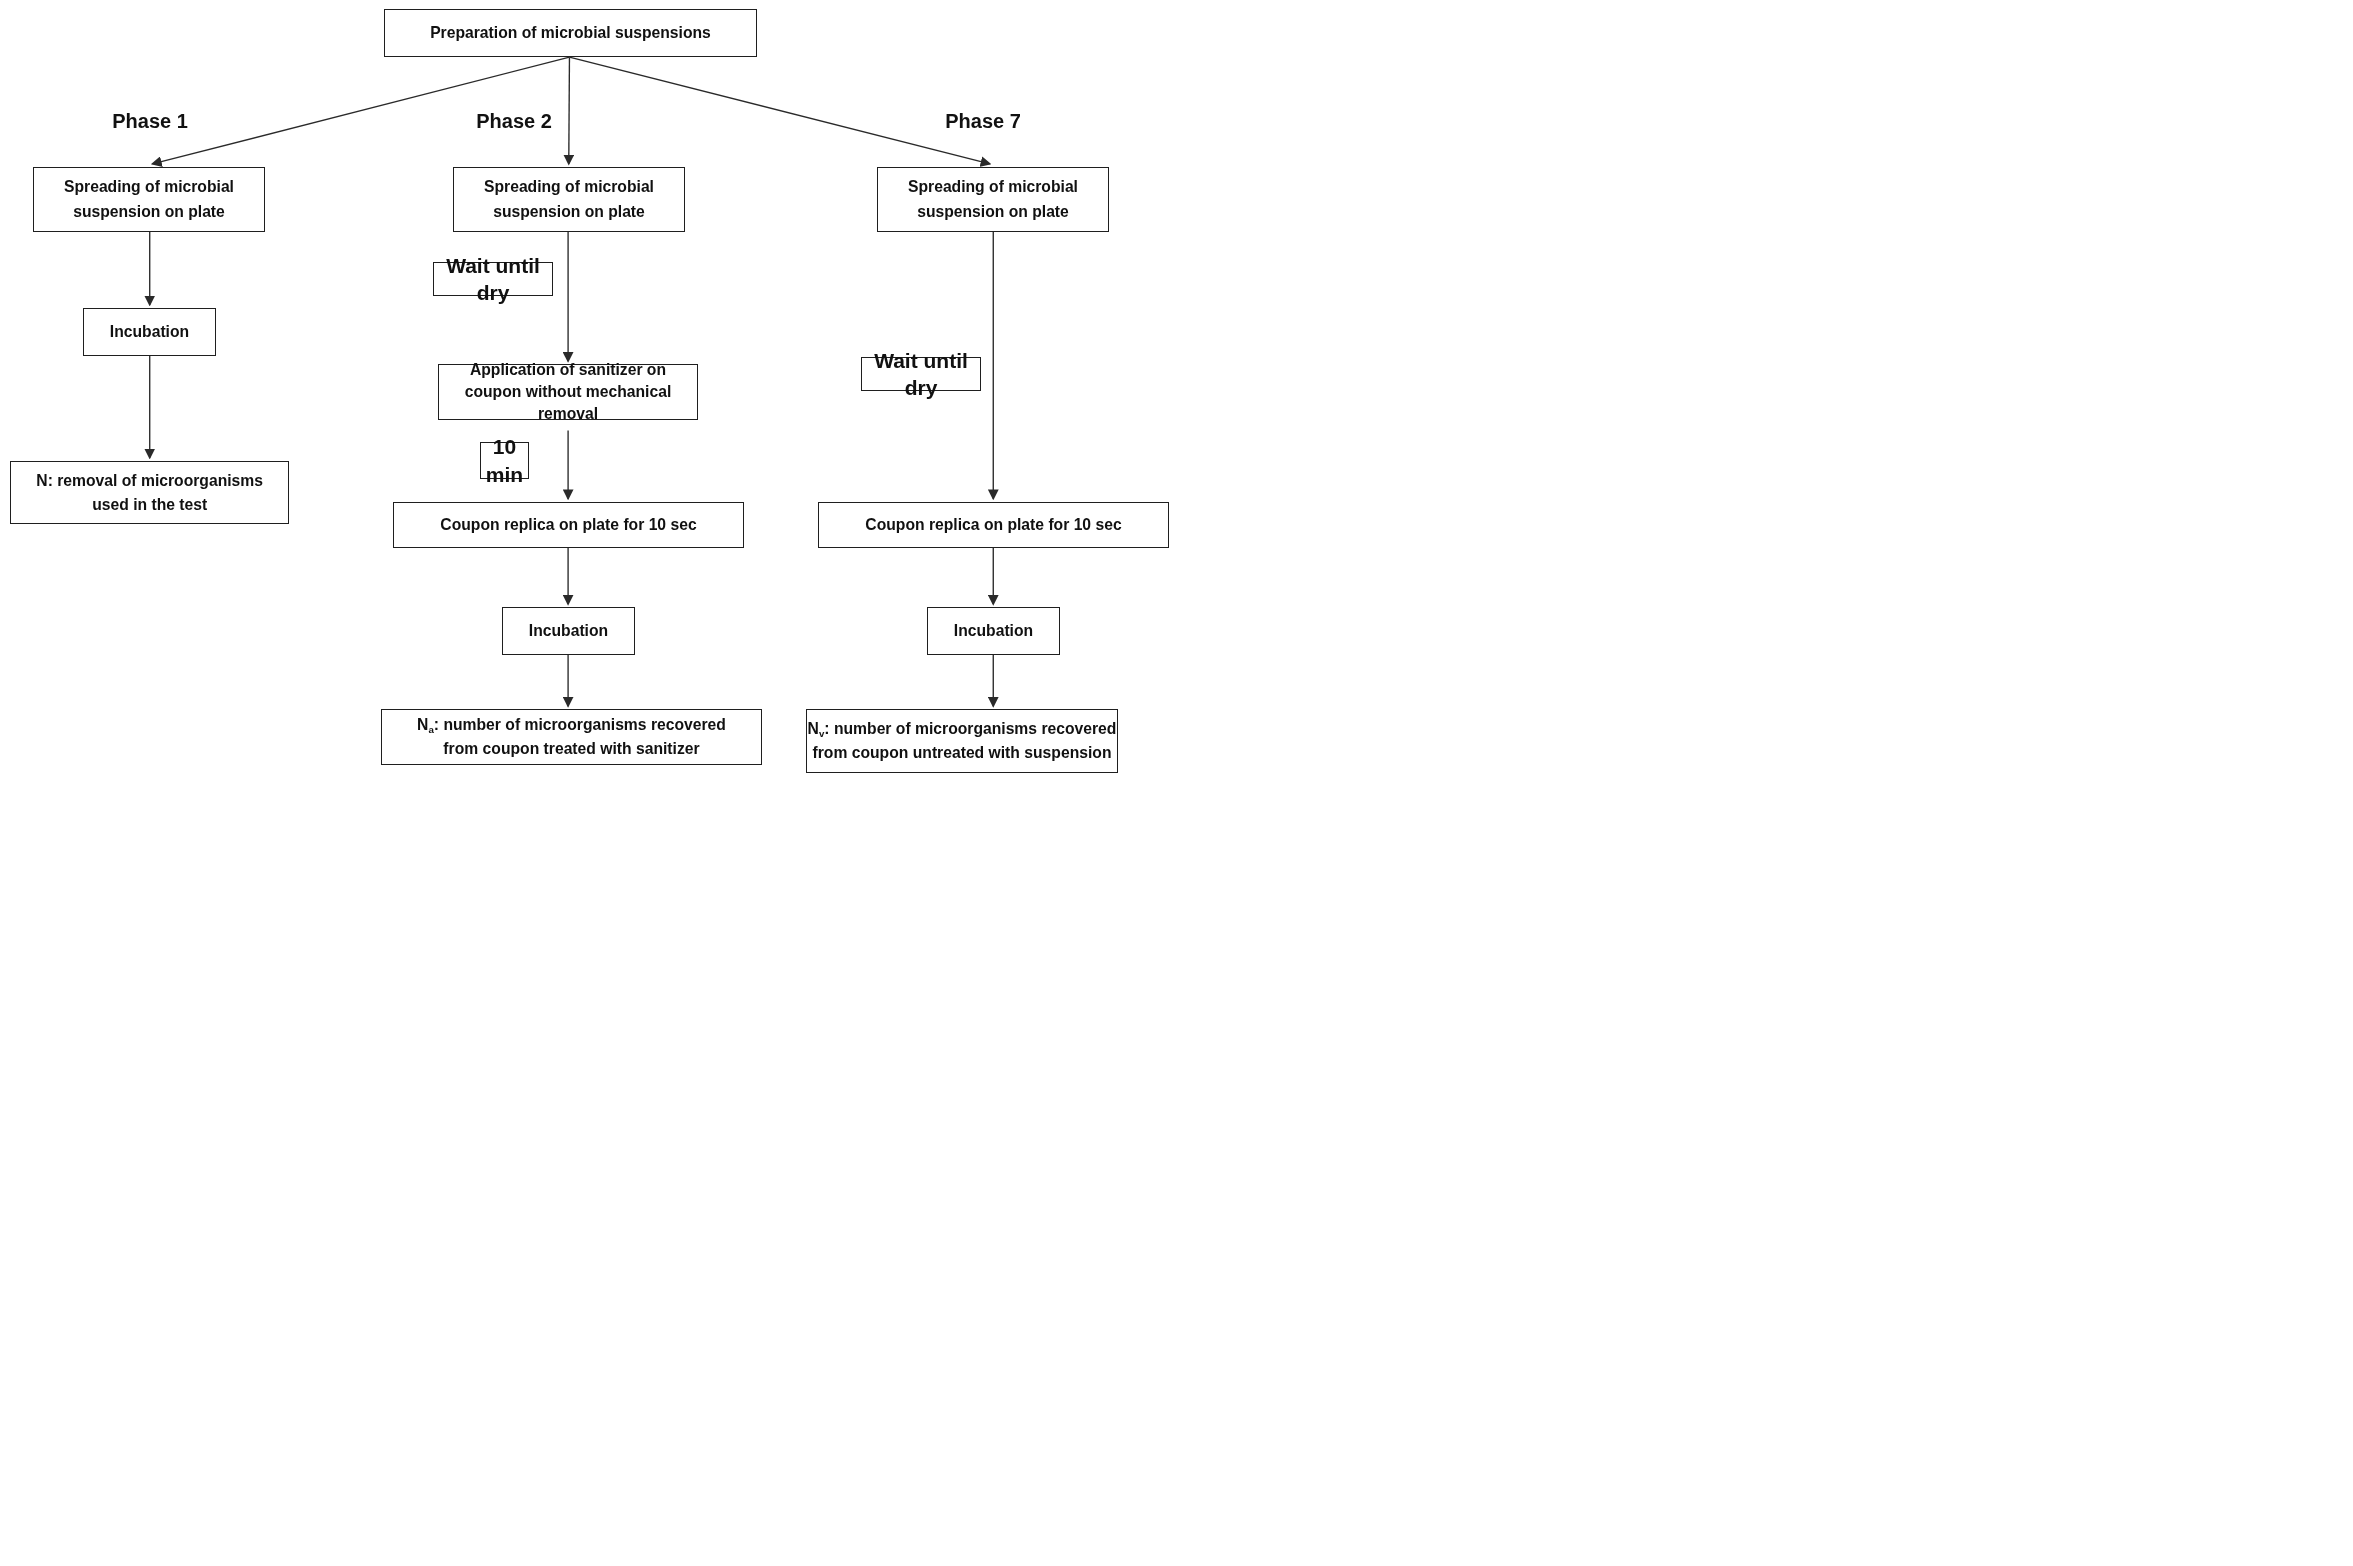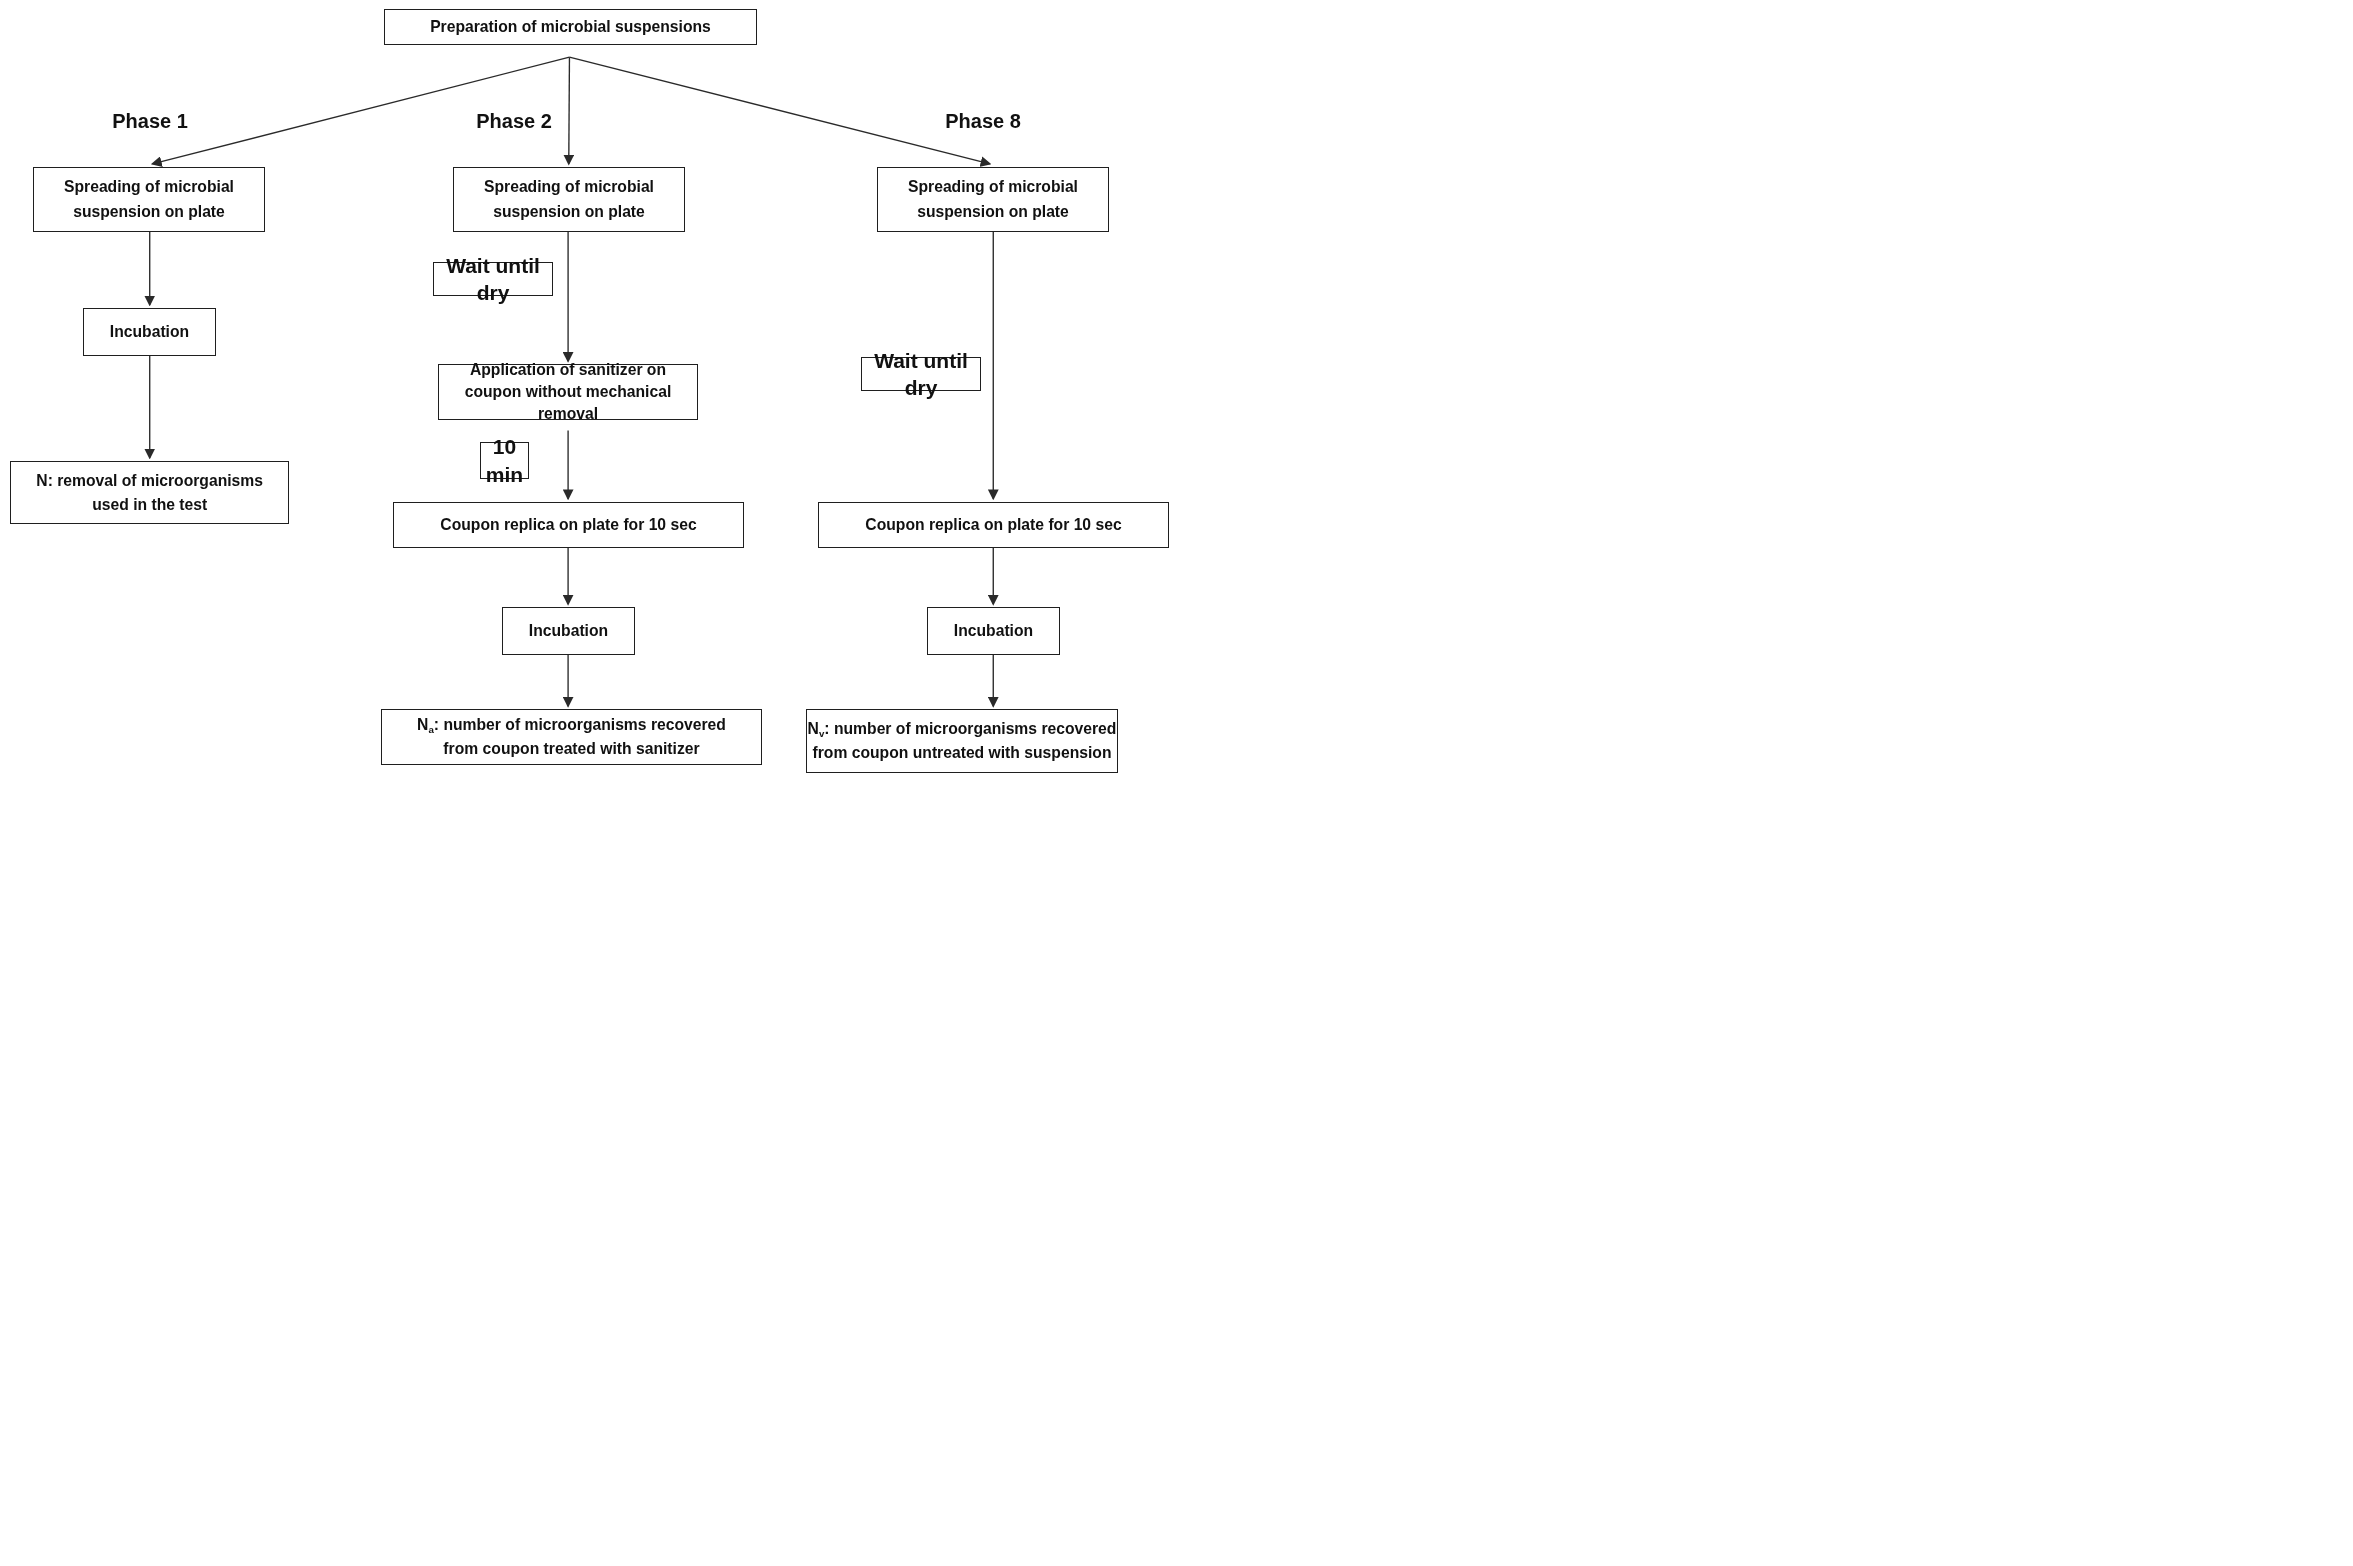--- a/index.html
+++ b/index.html
@@ -18,21 +18,21 @@
   }
   .box.small{font-size:21px;border-width:1.4px;line-height:1.3;}
   .box.tight{line-height:1.42;}
   .phase-label{
     position:absolute;z-index:1;transform:translateX(-50%);
     font-weight:700;font-size:20px;white-space:nowrap;color:#111111;
   }
   .rline{line-height:1.5;white-space:nowrap;}
   .sub{font-size:0.62em;vertical-align:-0.28em;}
   
-  #title-box{left:384px;top:8.8px;width:373px;height:36px;}
+  #title-box{left:384px;top:8.8px;width:373px;height:48px;}
   #spreading-1{left:33px;top:167px;width:232px;height:65px;}
   #spreading-2{left:453px;top:167px;width:232px;height:65px;}
   #spreading-3{left:877px;top:167px;width:232px;height:65px;}
   #incubation-1{left:83px;top:308px;width:133px;height:48px;}
   #result-1{left:10.2px;top:461px;width:279px;height:63px;}
   #wait-2{left:433px;top:262px;width:120px;height:34px;}
   #sanitizer-2{left:438px;top:364px;width:260px;height:56px;}
   #interval-2{left:480px;top:442px;width:49px;height:37px;}
   #coupon-2{left:393px;top:502px;width:351px;height:46px;}
   #incubation-2{left:502px;top:607px;width:133px;height:48px;}
@@ -70,21 +70,21 @@
   <line x1="1460" y1="805" x2="1460" y2="888" stroke="#2a2a2a" stroke-width="2" marker-end="url(#arrow)"></line>
   <line x1="1460" y1="963" x2="1460" y2="1038" stroke="#2a2a2a" stroke-width="2" marker-end="url(#arrow)"></line>
 </svg>
 
 <div id="title-box" class="box">
   <div class="rline">Preparation of microbial suspensions</div>
 </div>
 
 <div id="phase-label-1" class="phase-label">Phase 1</div>
 <div id="phase-label-2" class="phase-label">Phase 2</div>
-<div id="phase-label-3" class="phase-label">Phase 8</div>
+<div id="phase-label-3" class="phase-label">Phase 7</div>
 
 <div id="spreading-1" class="box">
   <div>Spreading of microbial</div>
   <div>suspension on plate</div>
 </div>
 <div id="incubation-1" class="box">
   <div>Incubation</div>
 </div>
 <div id="result-1" class="box">
   <div class="rline">N: removal of microorganisms</div>

